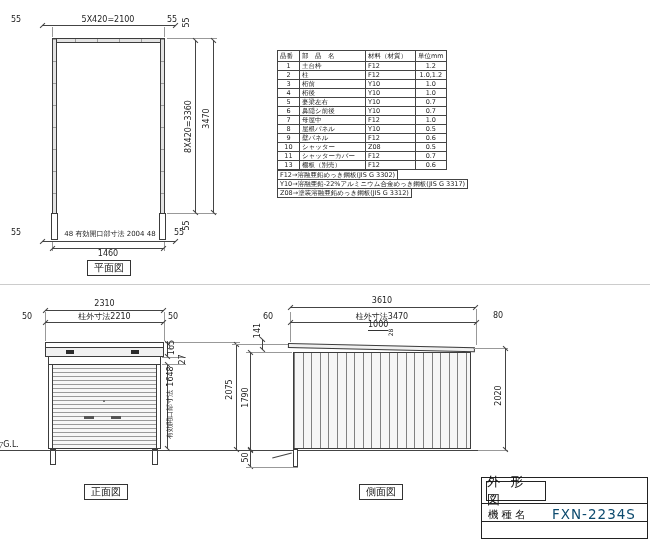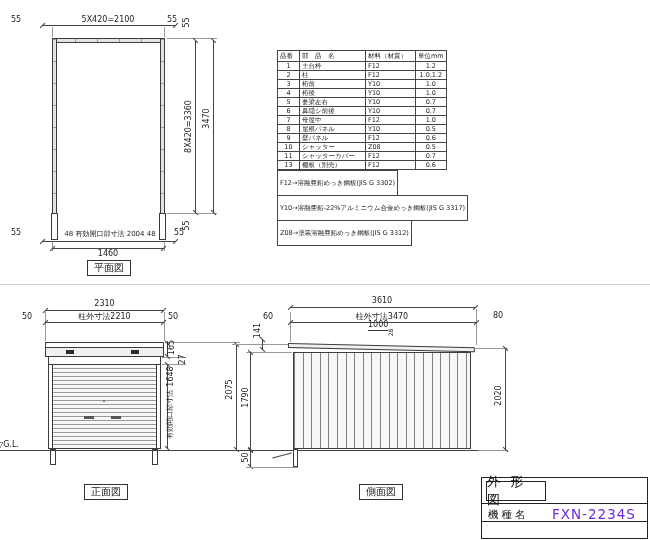--- a/index.html
+++ b/index.html
@@ -26,32 +26,32 @@
   .whitebox{position:absolute;background:#fff;border:1px solid #3c3c3c;box-sizing:border-box;}
   .darkbit{position:absolute;background:#2b2b2b;}
   
   .viewlabel{position:absolute;border:1px solid #333;background:#fff;padding:1px 6px;font-size:10px;line-height:12px;color:#111;}
   
   .ptable{position:absolute;left:277px;top:50px;border-collapse:collapse;table-layout:fixed;font-size:6.5px;line-height:7px;color:#222;}
   .ptable th,.ptable td{border:1px solid #444;padding:0 2px;height:8px;overflow:hidden;white-space:nowrap;background:#fff;}
   .ptable th{font-weight:normal;text-align:left;height:10px;}
   .ptable td.c{text-align:center;}
   .notes{position:absolute;left:277px;top:171px;font-size:6.5px;line-height:8px;}
-  .notes div{border:1px solid #444;background:#fff;padding:8px 2px;width:max-content;margin-top:-1px;white-space:nowrap;}
+  .notes div{border:1px solid #444;background:#fff;padding:0 2px;width:max-content;margin-top:-1px;white-space:nowrap;}
   
   .shutter{position:absolute;background:repeating-linear-gradient(180deg,#f7f7f7 0 3px,#9a9a9a 3px 4px);border:1px solid #3c3c3c;box-sizing:border-box;}
   .sidewall{position:absolute;background:repeating-linear-gradient(90deg,#818181 0 1px,#f6f6f6 1px 8.6px);border:1px solid #3c3c3c;box-sizing:border-box;}
   
   .tblock{position:absolute;left:481px;top:477px;width:167px;height:62px;border:1px solid #222;box-sizing:border-box;background:#fff;}
   .tb-line{position:absolute;left:0;width:100%;height:1px;background:#222;}
   .tb-type{position:absolute;left:4px;top:3px;width:60px;height:20px;border:1px solid #222;box-sizing:border-box;
            display:flex;align-items:center;justify-content:center;font-size:13px;letter-spacing:3px;color:#111;}
   .tb-no{position:absolute;left:68px;top:4px;width:96px;text-align:center;font-size:7px;line-height:9px;color:#111;}
   .tb-model-label{position:absolute;left:6px;top:30px;font-size:10.5px;letter-spacing:3px;color:#111;}
-  .tb-model{position:absolute;left:70px;top:28px;font-size:13.5px;letter-spacing:1px;color:#6d28d9;}
+  .tb-model{position:absolute;left:70px;top:28px;font-size:13.5px;letter-spacing:1px;color:#0c4a6e;}
   .tb-specs{position:absolute;left:3px;top:46px;font-size:7px;line-height:7.5px;color:#111;white-space:nowrap;}
   .underline1000{border-bottom:1px solid #333;padding-bottom:0px;}
 </style>
 </head>
 <body>
 
 <div class="sheet">
 
   <div>
 

